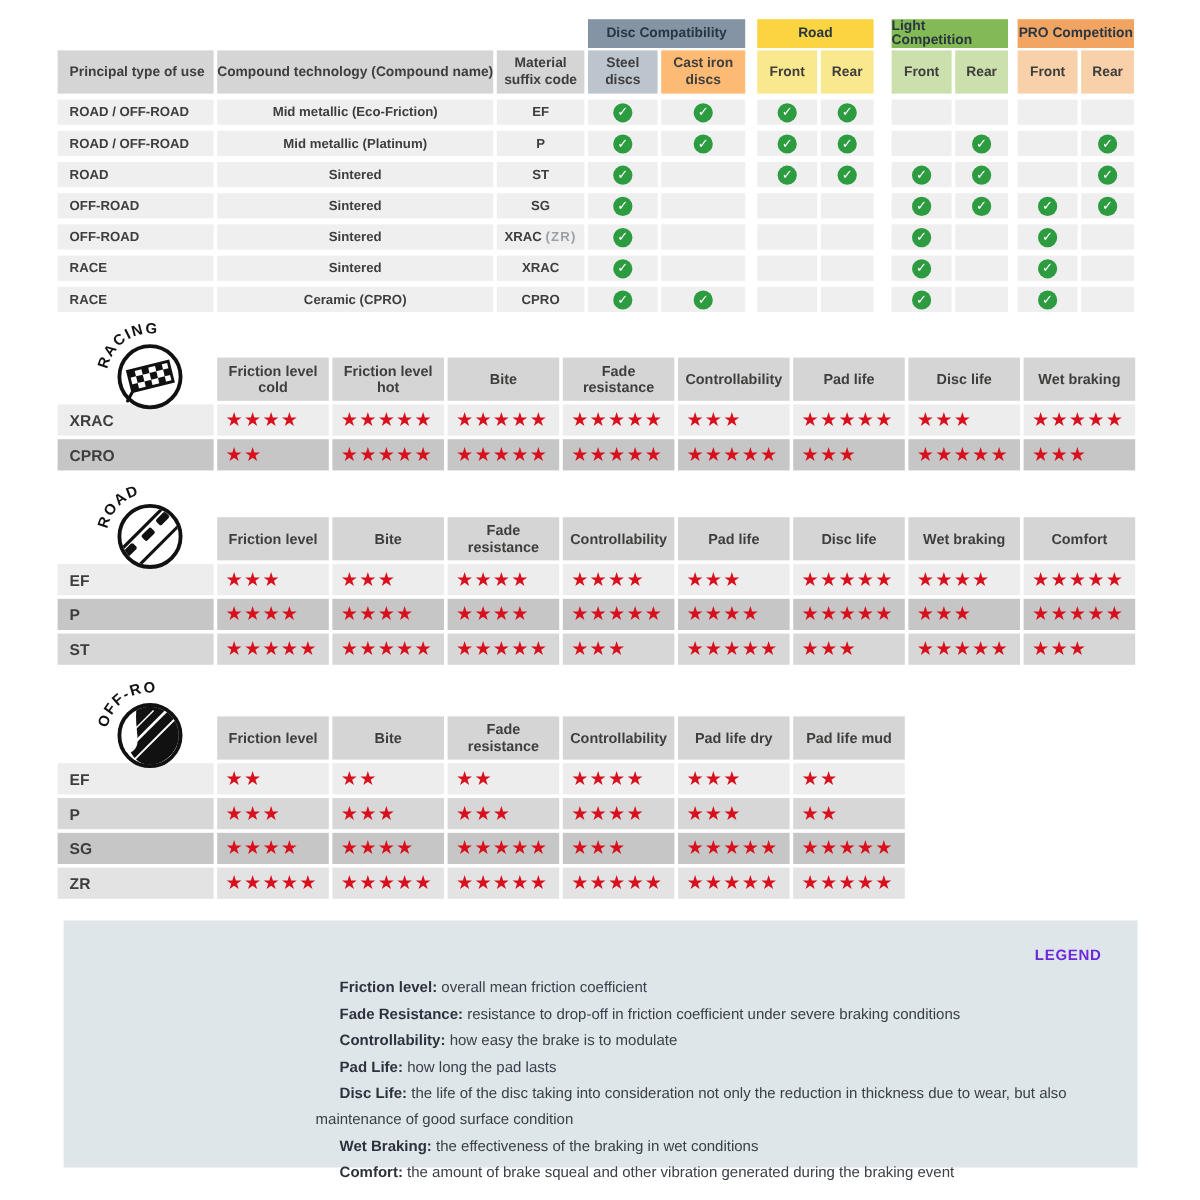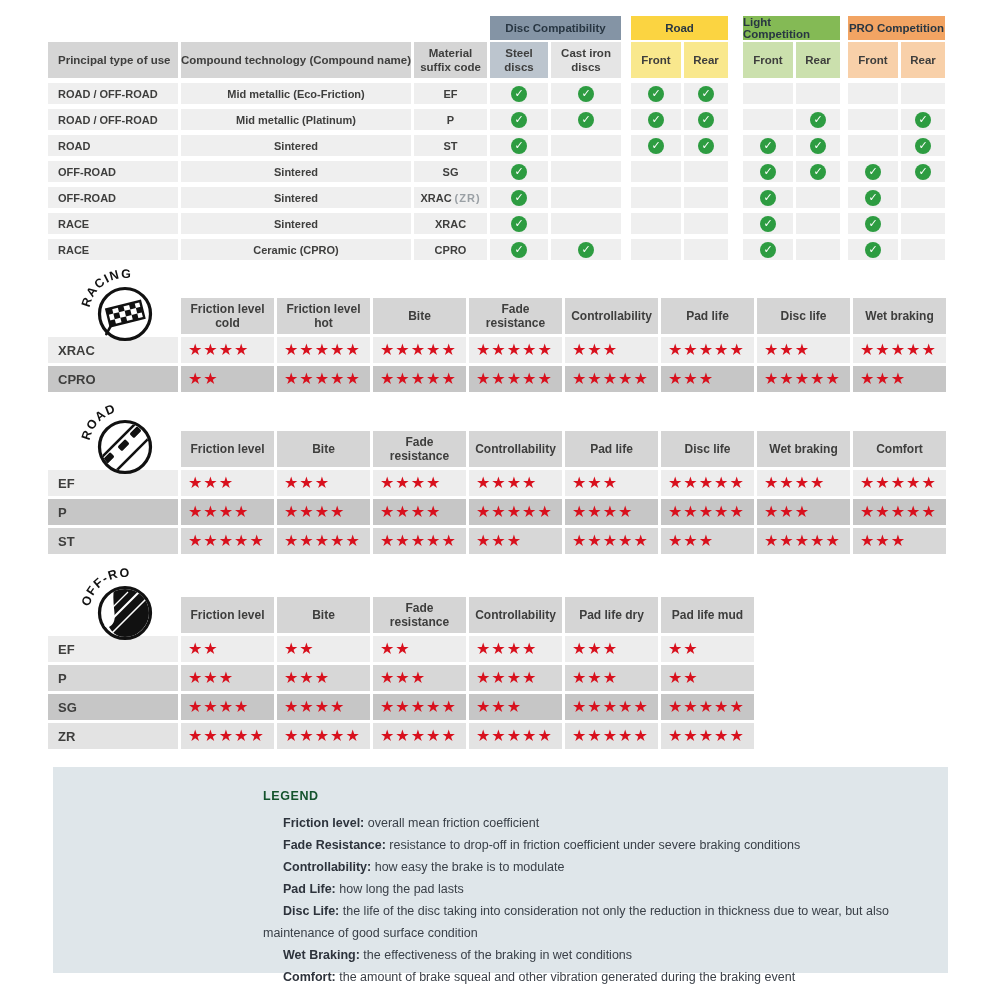--- a/index.html
+++ b/index.html
@@ -52,21 +52,21 @@
         <div class="cg" style="width:131px;background:#8494a5">Disc Compatibility</div>
         <div class="cg g7" style="width:97px;background:#fbd441">Road</div>
         <div class="cg g12" style="width:97px;background:#84ba55">Light Competition</div>
         <div class="cg g5" style="width:97px;background:#f2a463">PRO Competition</div>
       </div>
     <div class="frow compat-head" id="compat-head">
         <div class="cell c-use" style="width:130px">Principal type of use</div>
         <div class="cell c-comp" style="width:230px">Compound technology (Compound name)</div>
         <div class="cell c-code" style="width:73px">Material suffix code</div>
         <div class="cell" style="width:58px;background:#bcc5ce">Steel discs</div>
-        <div class="cell" style="width:70px;background:#e5e5e5">Cast iron discs</div>
+        <div class="cell" style="width:70px;background:#fdba74">Cast iron discs</div>
         <div class="cell g7" style="width:50px;background:#f9e88d">Front</div>
         <div class="cell" style="width:44px;background:#f9e88d">Rear</div>
         <div class="cell g12" style="width:50px;background:#cbe0ad">Front</div>
         <div class="cell" style="width:44px;background:#cbe0ad">Rear</div>
         <div class="cell g5" style="width:50px;background:#f8d0a9">Front</div>
         <div class="cell" style="width:44px;background:#f8d0a9">Rear</div>
       </div>
     <div id="compat-rows">
         <div class="frow compat-row">
           <div class="cell c-use">ROAD / OFF-ROAD</div>
@@ -546,21 +546,21 @@
           <div class="rc" style="background:#e3e3e3">
           <span class="stars" style="color:#d8101d" title="5/5">★★★★★</span>
           </div>
           <div class="rc" style="background:#e3e3e3">
           <span class="stars" style="color:#d8101d" title="5/5">★★★★★</span>
           </div>
         </div>
       </div>
     </div>
   <div class="legend" id="legend-panel" style="background: rgb(223, 230, 234);">
-    <div class="legend-title" id="legend-title" style="color: #14532d;">LEGEND</div>
+    <div class="legend-title" id="legend-title" style="color: #6d28d9; text-align: right;">LEGEND</div>
     <div id="legend-items">
         <div class="l-item">
       <span class="l-term">Friction level:</span>
       <span>overall mean friction coefficient</span></div>
         <div class="l-item">
       <span class="l-term">Fade Resistance:</span>
       <span>resistance to drop-off in friction coefficient under severe braking conditions</span></div>
         <div class="l-item">
       <span class="l-term">Controllability:</span>
       <span>how easy the brake is to modulate</span></div>

